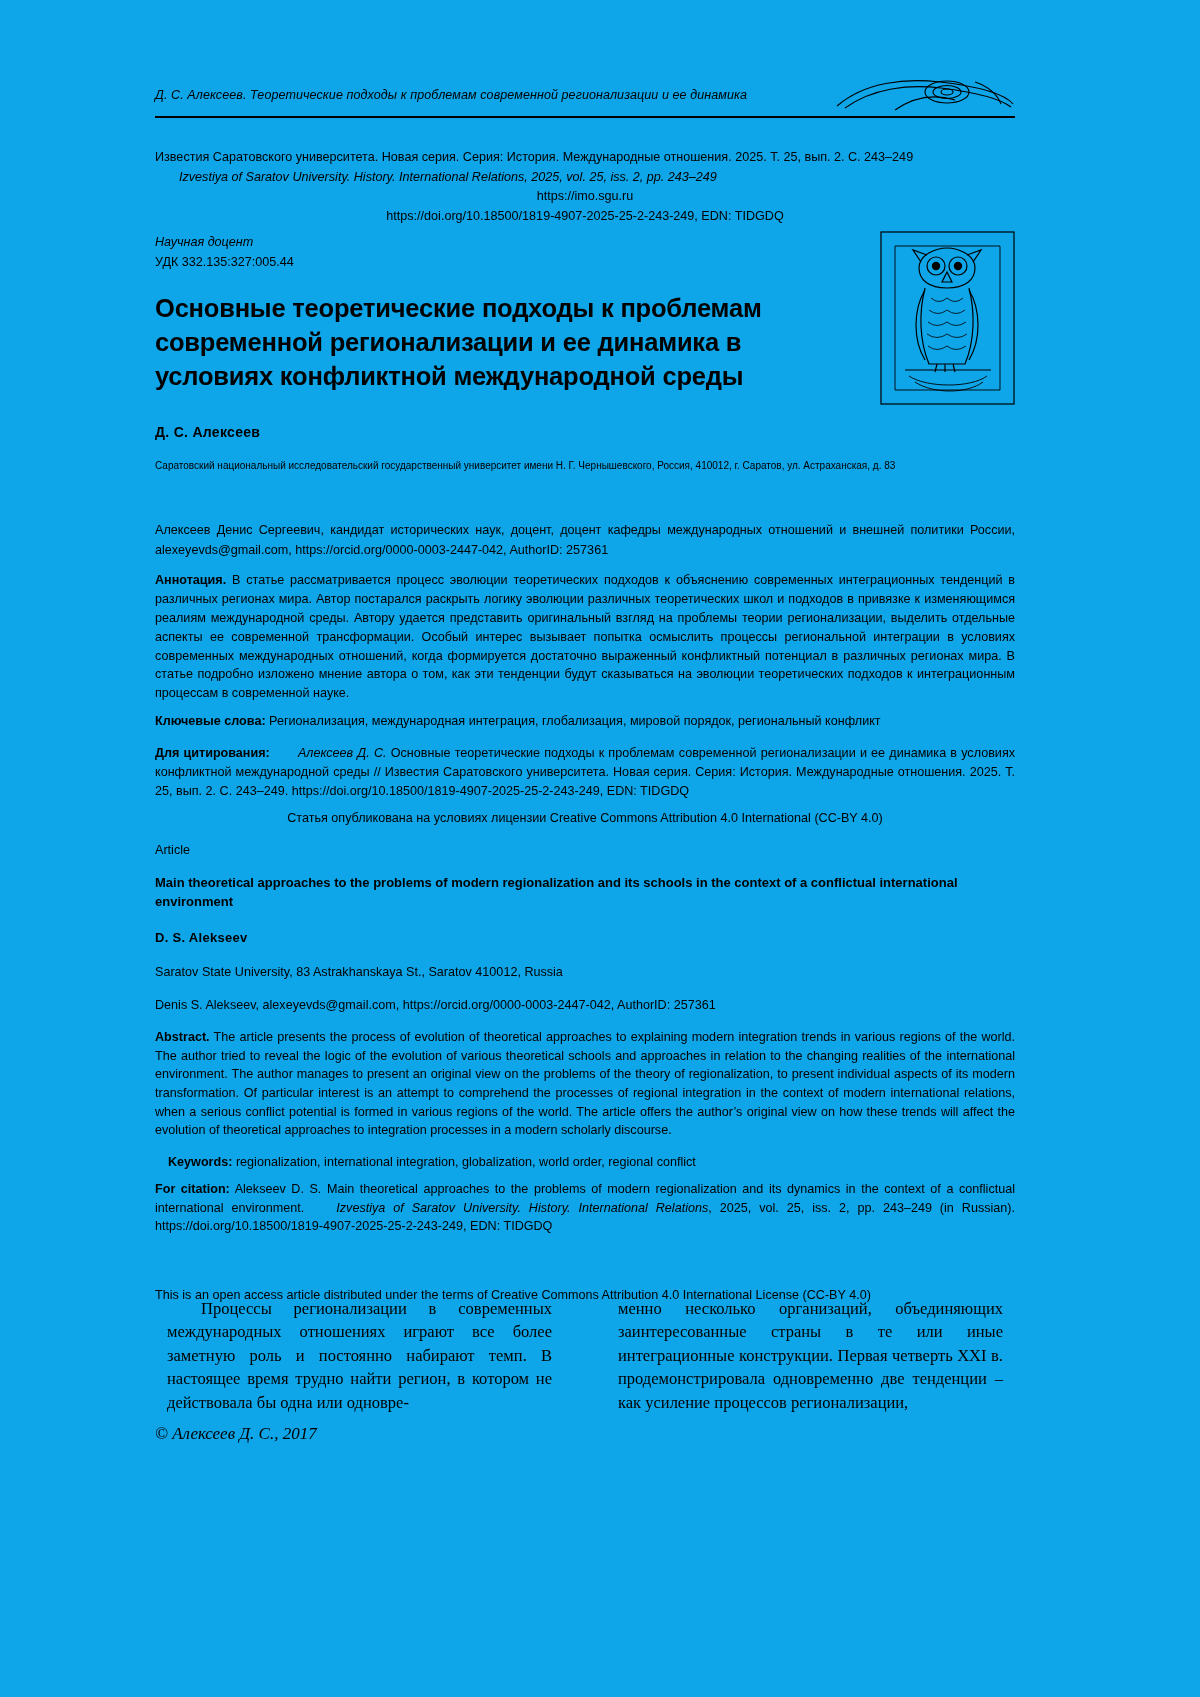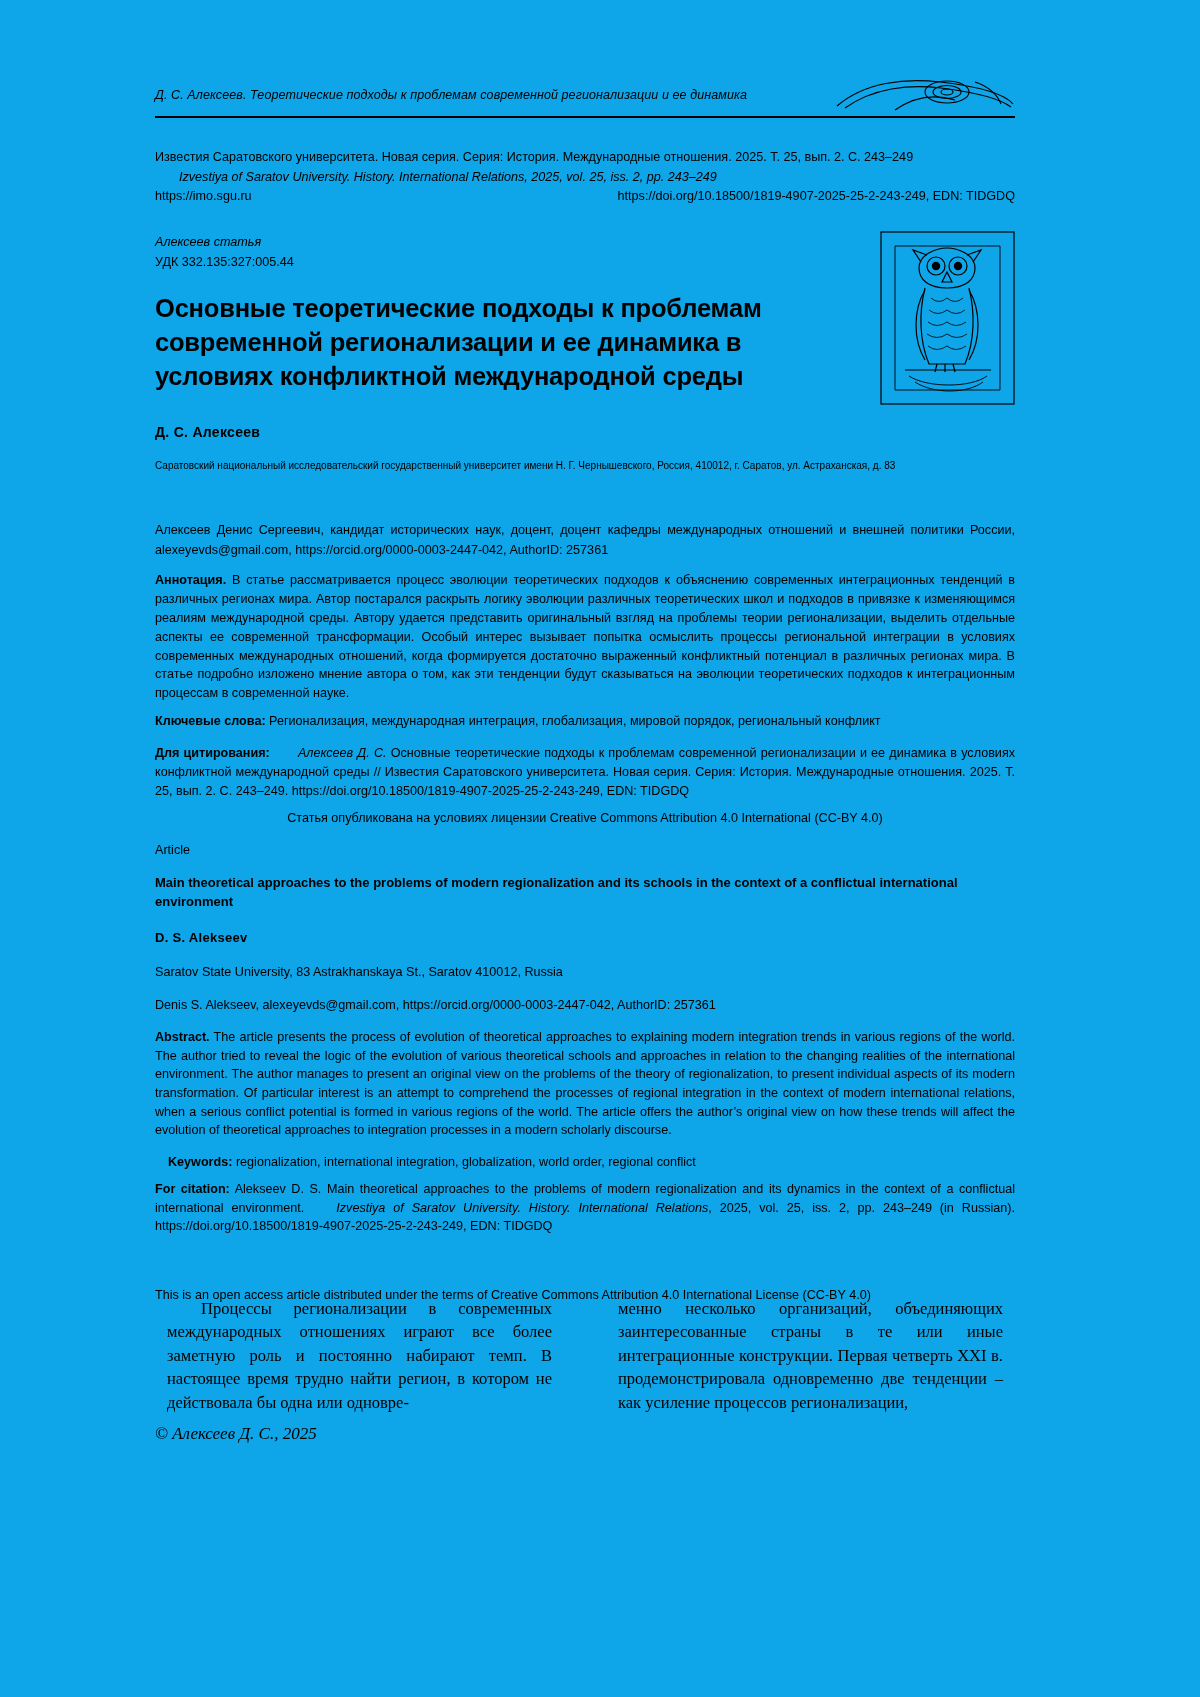--- a/index.html
+++ b/index.html
@@ -57,20 +57,21 @@
     top: 148px;
     width: 860px;
     font-size: 12.6px;
     line-height: 1.55;
   }
   .journal .ital { font-style: italic; }
   .journal .row-doi {
     display: flex;
     justify-content: space-between;
     align-items: center;
+    flex-direction: column;
   }
 
   
   .arttype {
     position: absolute;
     left: 155px;
     top: 232px;
     font-size: 12.6px;
     line-height: 1.6;
   }
@@ -296,21 +297,21 @@
   <div class="journal">
     <div>Известия Саратовского университета. Новая серия. Серия: История. Международные отношения. 2025. Т. 25, вып. 2. С. 243–249</div>
     <div class="ital">Izvestiya of Saratov University. History. International Relations, 2025, vol. 25, iss. 2, pp. 243–249</div>
     <div class="row-doi">
       <span>https://imo.sgu.ru</span>
       <span>https://doi.org/10.18500/1819-4907-2025-25-2-243-249, EDN: TIDGDQ</span>
     </div>
   </div>
 
   <div class="arttype">
-    <div class="it">Алексеев статья</div>
+    <div class="it">Научная доцент</div>
     <div>УДК 332.135:327:005.44</div>
   </div>
 
   <svg class="emblem" viewBox="0 0 145 180">
     <g fill="none" stroke="#000" stroke-width="1.2">
       <rect x="6" y="4" width="133" height="172"></rect>
       <path d="M20 18 h105 v144 h-105 z" stroke-width="0.9"></path>
 
       <path d="M44 40 C 44 26, 62 20, 72 20 C 82 20, 100 26, 100 40 C 100 52, 90 60, 72 60 C 54 60, 44 52, 44 40 Z"></path>
 
@@ -390,15 +391,15 @@
 
   <div class="body-cols">
     <div class="col">
       <p class="indent">Процессы регионализации в современных международных отношениях играют все более заметную роль и постоянно набирают темп. В настоящее время трудно найти регион, в котором не действовала бы одна или одновре-</p>
     </div>
     <div class="col">
       <p>менно несколько организаций, объединяющих заинтересованные страны в те или иные интеграционные конструкции. Первая четверть XXI в. продемонстрировала одновременно две тенденции – как усиление процессов регионализации,</p>
     </div>
   </div>
 
-  <div class="footer">© Алексеев Д. С., 2025</div>
+  <div class="footer">© Алексеев Д. С., 2017</div>
 
 </div>
 
 </body></html>

